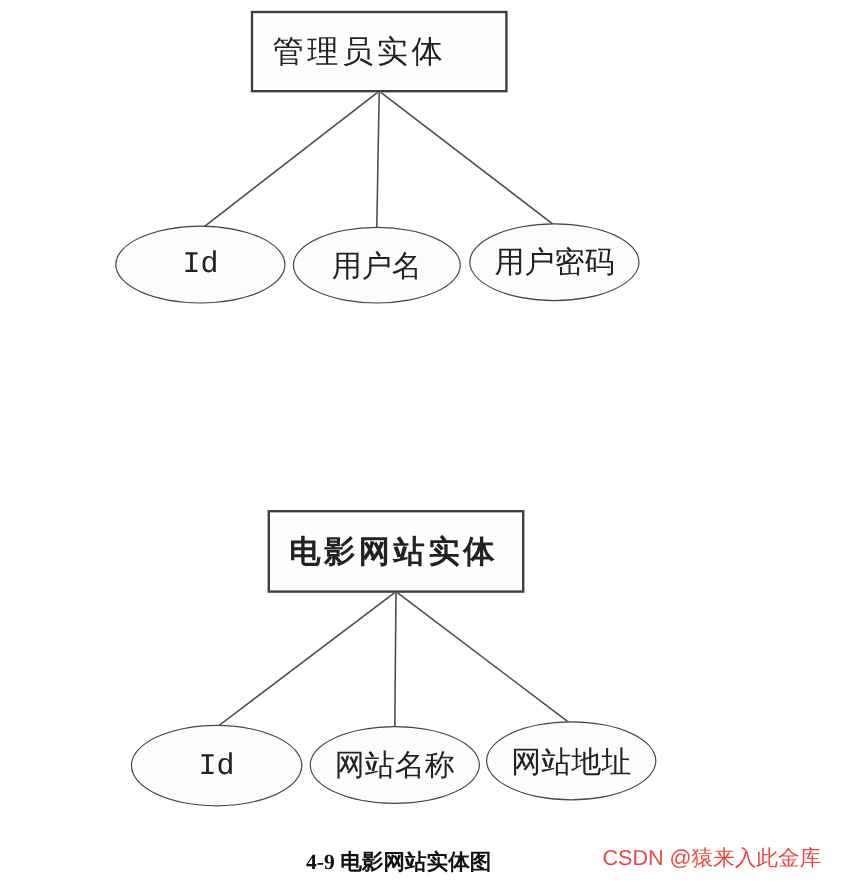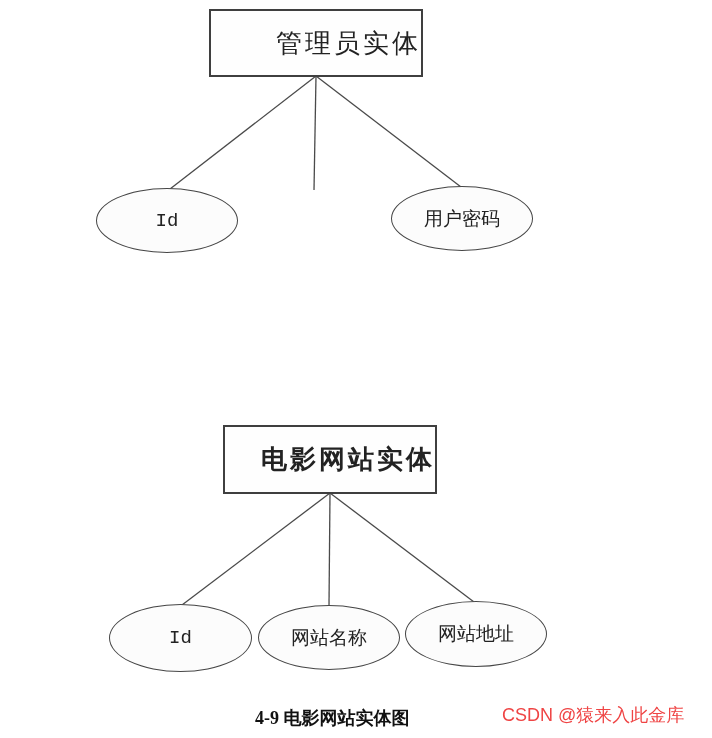--- a/index.html
+++ b/index.html
@@ -26,22 +26,23 @@
   .connectors line {
     stroke: #4a4a4a;
     stroke-width: 1.3;
   }
   .entity-box {
     position: absolute;
     border: 2px solid #3f3f3f;
     background: #fefefe;
     display: flex;
     align-items: center;
-    justify-content: flex-end;
+    justify-content: flex-start;
     box-sizing: border-box;
+    padding-left: 16px;
   }
   .entity-box .entity-label {
     font-size: 26px;
     letter-spacing: 3px;
     white-space: nowrap;
     color: #222222;
   }
   .box-1 { left: 209px; top: 9px;   width: 214px; height: 68px; }
   .box-2 { left: 223px; top: 425px; width: 214px; height: 69px; font-weight: bold; }
   .ellipse {
@@ -50,21 +51,21 @@
     border-radius: 50%;
     background: #fcfcfc;
     display: flex;
     align-items: center;
     justify-content: center;
     box-sizing: border-box;
   }
   .ellipse .attr-label {
     
     font-family: "Liberation Mono", "DejaVu Sans Mono", "Liberation Serif", serif;
-    font-size: 19px;
+    font-size: 25px;
     white-space: nowrap;
     color: #222222;
   }
   .d1-e1 { left: 96px;  top: 188px; width: 142px; height: 65px; }
   .d1-e2 { left: 244px; top: 189px; width: 140px; height: 64px; }
   .d1-e3 { left: 391px; top: 186px; width: 142px; height: 65px; }
   .d2-e1 { left: 109px; top: 604px; width: 143px; height: 68px; }
   .d2-e2 { left: 258px; top: 605px; width: 142px; height: 65px; }
   .d2-e3 { left: 405px; top: 601px; width: 142px; height: 66px; }
   .caption {
@@ -110,20 +111,23 @@
     <line x1="330" y1="493" x2="474" y2="602"></line>
   </svg>
 
   <div class="entity-box box-1">
     <span class="entity-label">管理员实体</span>
   </div>
 
   <div class="ellipse d1-e1">
     <span class="attr-label">Id</span>
   </div>
+  <div class="ellipse d1-e2">
+    <span class="attr-label">用户名</span>
+  </div>
   <div class="ellipse d1-e3">
     <span class="attr-label">用户密码</span>
   </div>
 
 
 
   <div class="entity-box box-2">
     <span class="entity-label">电影网站实体</span>
   </div>
 

